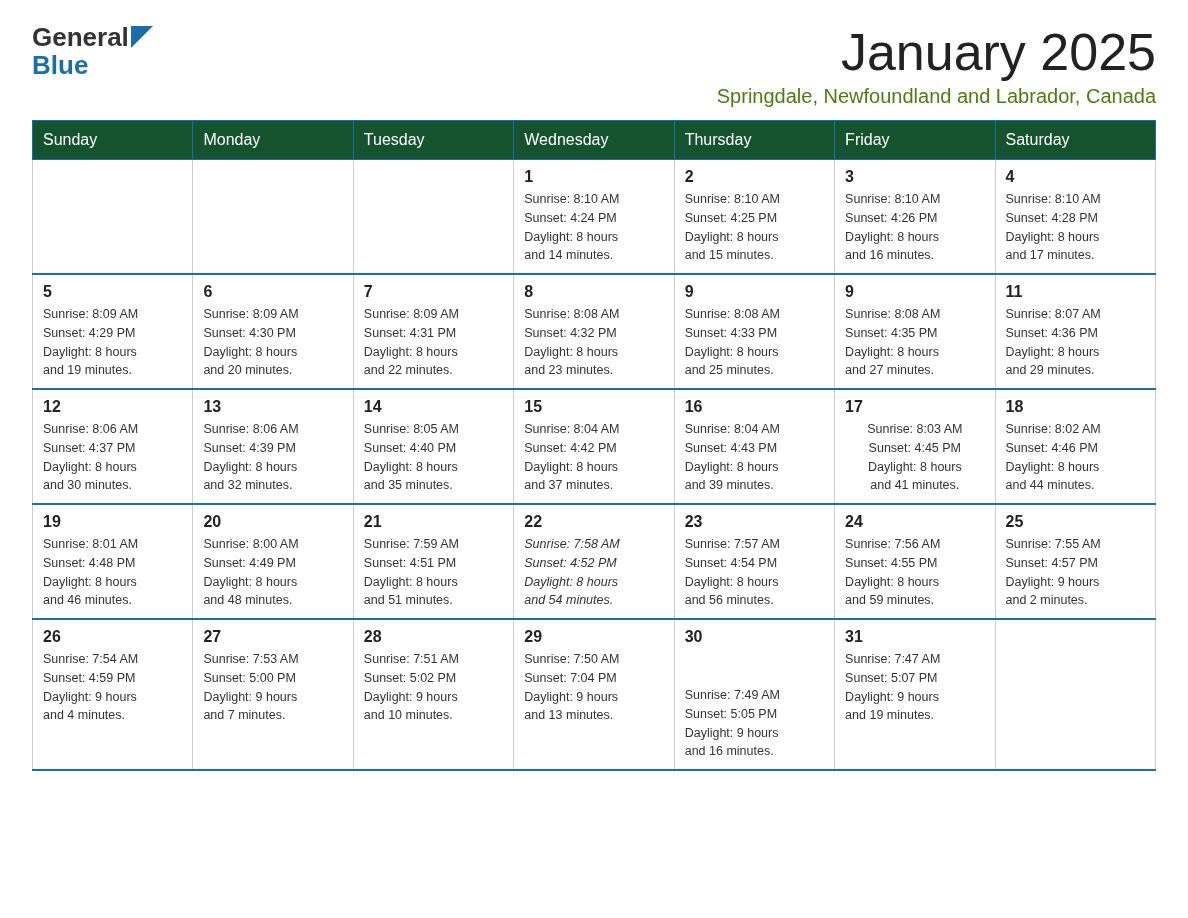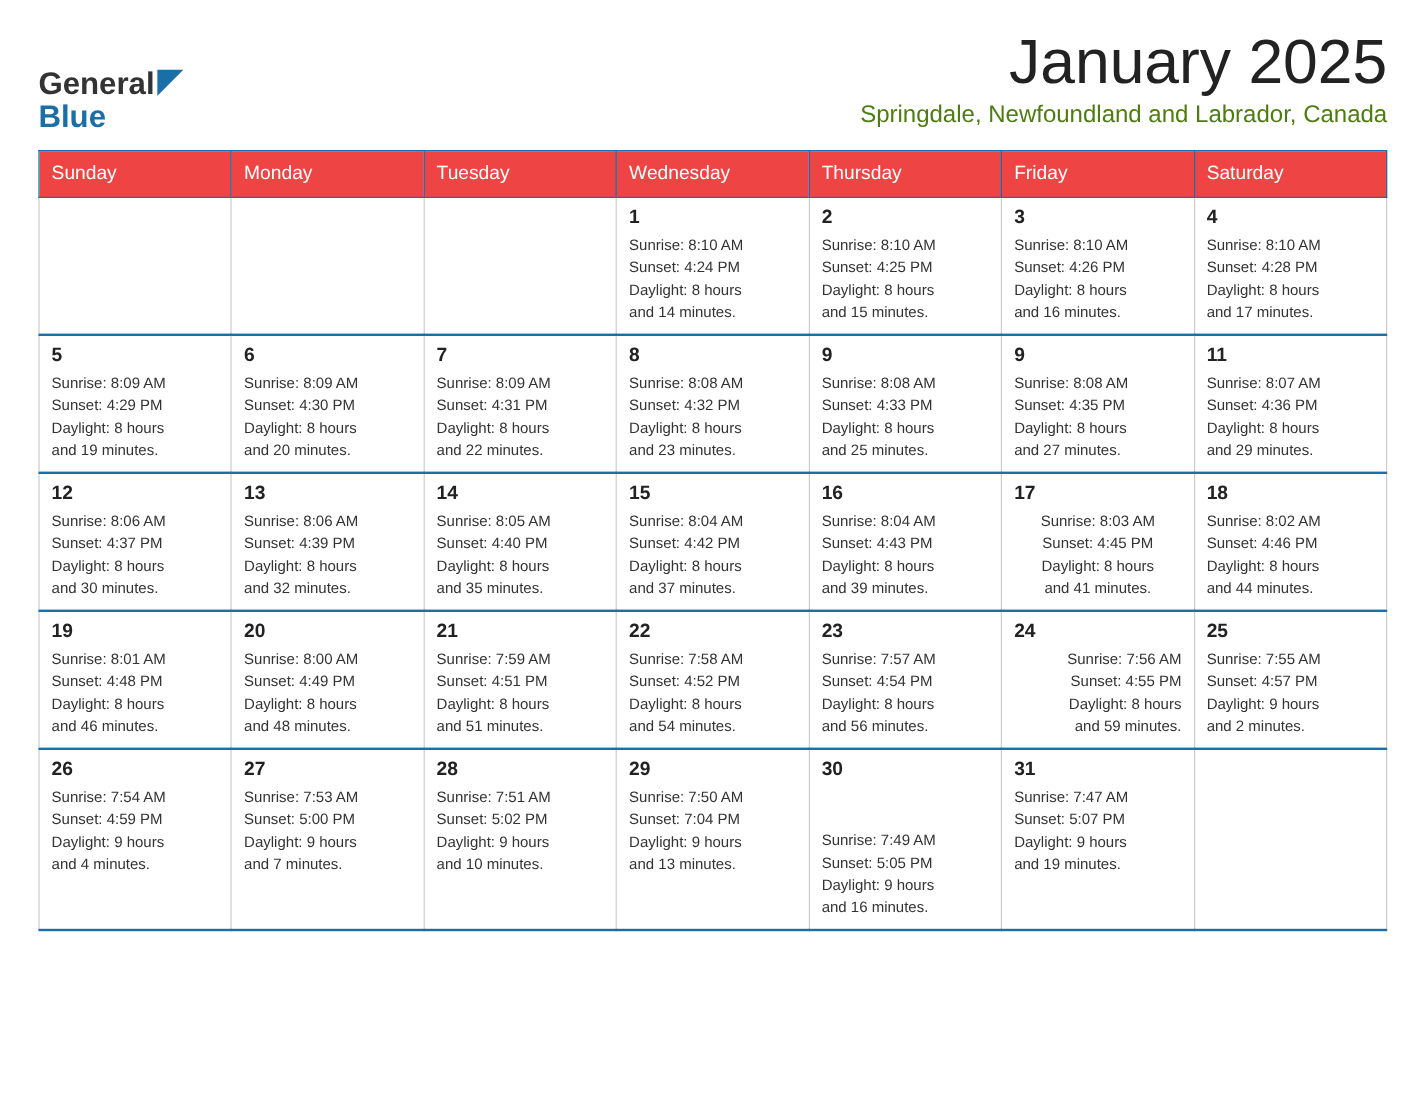--- a/index.html
+++ b/index.html
@@ -13,42 +13,41 @@
     .header {
       display: flex;
       justify-content: space-between;
       align-items: flex-start;
       margin-bottom: 8px;
     }
     .logo {
       display: flex;
       flex-direction: column;
       align-items: flex-start;
-      margin-top: 32px;
     }
     .logo-text {
       display: flex;
       align-items: flex-end;
       font-size: 26px;
       font-weight: bold;
       color: #333;
       line-height: 1;
     }
     .logo-general { color: #333; }
     .logo-blue { color: #1a6fa8; font-size: 26px; font-weight: bold; margin-top: 0; }
     .title-block { text-align: right; }
     .month-title { font-size: 52px; font-weight: 300; color: #222; line-height: 1.1; }
     .location { font-size: 20px; color: #4d7c0f; margin-top: 4px; }
     .calendar {
       width: 100%;
       border-collapse: collapse;
       margin-top: 12px;
     }
     .calendar thead th {
-      background-color: #ef4444;
+      background-color: #14532d;
       color: #fff;
       padding: 10px 10px;
       text-align: left;
       font-size: 16px;
       font-weight: normal;
       border: 1px solid #1a6fa8;
     }
     .calendar tbody td {
       vertical-align: top;
       border: 1px solid #ccc;
@@ -256,35 +255,35 @@
         </td>
         <td>
           <div class="day-number">21</div>
           <div class="day-info" style="white-space: pre-line;">Sunrise: 7:59 AM
 Sunset: 4:51 PM
 Daylight: 8 hours
 and 51 minutes.</div>
         </td>
         <td>
           <div class="day-number">22</div>
-          <div class="day-info" style="white-space: pre-line;">Sunrise: 7:58 AM
+          <div class="day-info" style="white-space: pre-line; font-style: italic;">Sunrise: 7:58 AM
 Sunset: 4:52 PM
 Daylight: 8 hours
 and 54 minutes.</div>
         </td>
         <td>
           <div class="day-number">23</div>
           <div class="day-info" style="white-space: pre-line;">Sunrise: 7:57 AM
 Sunset: 4:54 PM
 Daylight: 8 hours
 and 56 minutes.</div>
         </td>
         <td>
           <div class="day-number">24</div>
-          <div class="day-info" style="white-space: pre-line; text-align: right;">Sunrise: 7:56 AM
+          <div class="day-info" style="white-space: pre-line;">Sunrise: 7:56 AM
 Sunset: 4:55 PM
 Daylight: 8 hours
 and 59 minutes.</div>
         </td>
         <td>
           <div class="day-number">25</div>
           <div class="day-info" style="white-space: pre-line;">Sunrise: 7:55 AM
 Sunset: 4:57 PM
 Daylight: 9 hours
 and 2 minutes.</div>

